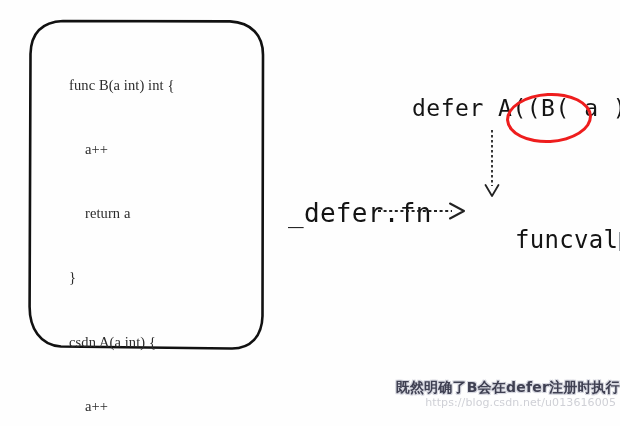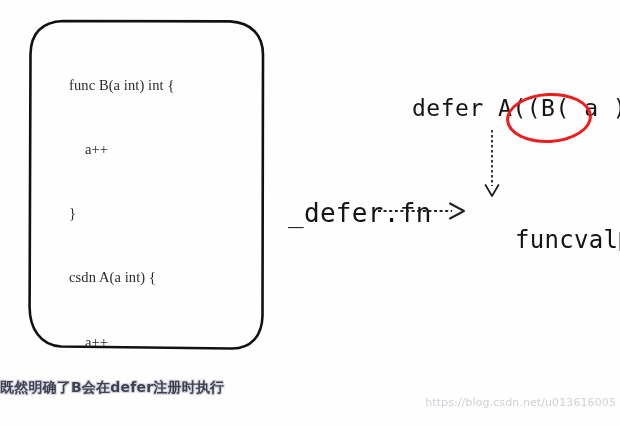--- a/index.html
+++ b/index.html
@@ -125,21 +125,21 @@
     vertical-align: -3px;
     margin-left: 1px;
   }
 
   
   .subtitle {
     position: absolute;
     left: 0;
     top: 379px;
     width: 620px;
-    text-align: left;
+    text-align: right;
     font-family: "DejaVu Sans", sans-serif;
     font-size: 14px;
     font-weight: 700;
     color: #3f4052;
     letter-spacing: 0.2px;
     text-shadow:
       -1px -1px 0 #d7d8e0,
        1px -1px 0 #d7d8e0,
       -1px  1px 0 #d7d8e0,
        1px  1px 0 #d7d8e0,
@@ -172,20 +172,21 @@
                L 204 330.5
                C 224 331, 235 318, 235.5 298
                L 236 38
                C 236.4 17, 224 4.5, 203 3.4
                Z" fill="none" stroke="#111111" stroke-width="2.6" stroke-linecap="round" stroke-linejoin="round"></path>
     </svg>
 
     <div class="code-listing">
       <span class="cl">func B(a int) int {</span>
       <span class="cl ind">a++</span>
+      <span class="cl ind">return a</span>
       <span class="cl">}</span>
       <span class="cl">csdn A(a int) {</span>
       <span class="cl ind">a++</span>
       
       
       
       
 
       
 

